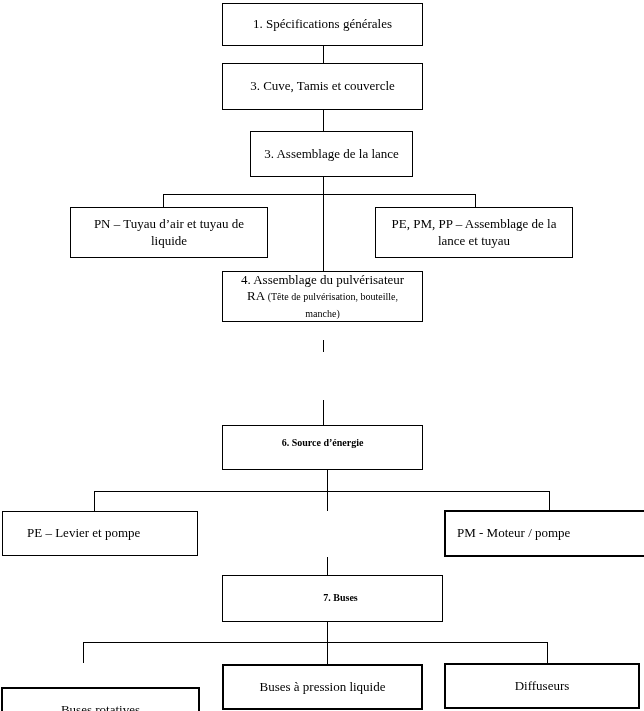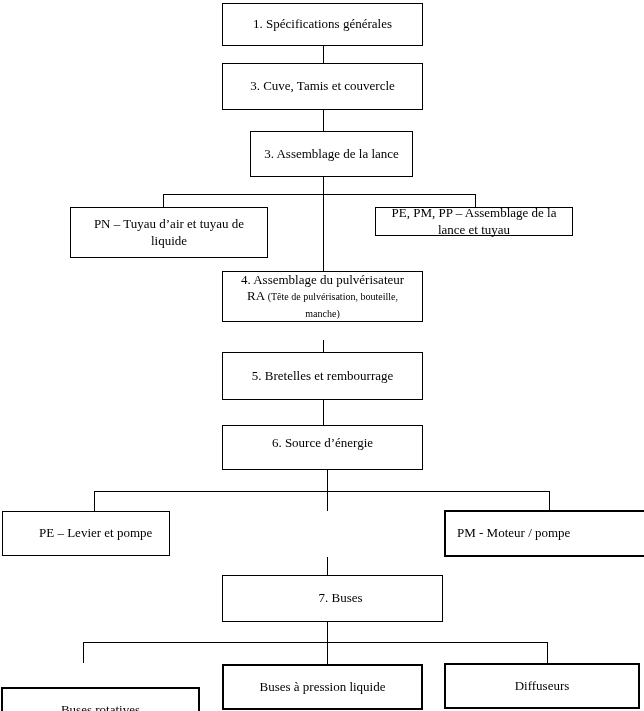--- a/index.html
+++ b/index.html
@@ -27,21 +27,21 @@
     justify-content: center;
     text-align: center;
     font-size: 13px;
     line-height: 1.25;
   }
   .box.thick { border-width: 2px; }
   .box.left-align {
     align-items: flex-start;
     text-align: left;
   }
-  .box.small-text { font-size: 13px; }
+  .box.small-text { font-size: 10px; font-weight: bold; }
   .mixed { display: inline; }
   .note-text { font-size: 10px; }
   .line {
     position: absolute;
     background: #000000;
   }
   .vline { width: 1px; }
   .hline { height: 1px; }
 </style>
 </head>
@@ -76,40 +76,37 @@
   </div>
 
   <div class="box" style="left:222px; top:131px; width:163px; height:46px;margin-left:28px;">
     <span>3. Assemblage de la lance</span>
   </div>
 
   <div class="box" style="left:70px; top:207px; width:198px; height:51px; padding:16px 6px;">
     <span>PN – Tuyau d’air et tuyau de liquide</span>
   </div>
 
-  <div class="box" style="left:375px; top:207px; width:198px; height:29px; padding:0 15px;">
+  <div class="box" style="left:375px; top:207px; width:198px; height:51px; padding:0 15px;">
     <span>PE, PM, PP – Assemblage de la lance et tuyau</span>
   </div>
 
   <div class="box" style="left:222px; top:271px; width:201px; height:51px; padding:0 13px;">
     <div>
       <span class="mixed">4. Assemblage du pulvérisateur RA</span>
       <span class="mixed note-text">(Tête de pulvérisation, bouteille, manche)</span>
     </div>
   </div>
 
-  <div class="box" style="left:222px; top:352px; width:201px; height:48px;">
-    <span>5. Bretelles et rembourrage</span>
-  </div>
 
   <div class="box small-text" style="left:222px; top:425px; width:201px; height:45px; padding-bottom:8px;">
     <span>6.  Source d’énergie</span>
   </div>
 
-  <div class="box left-align" style="left:2px; top:511px; width:168px; height:45px; padding-left:36px;">
+  <div class="box left-align" style="left:2px; top:511px; width:196px; height:45px; padding-left:24px;">
     <span>PE – Levier et pompe</span>
   </div>
 
 
   <div class="box thick left-align" style="left:444px; top:510px; width:212px; height:47px; padding-left:11px;">
     <span>PM - Moteur / pompe</span>
   </div>
 
   <div class="box small-text" style="left:222px; top:575px; width:221px; height:47px;padding-left:16px;">
     <div>7. Buses</div>

